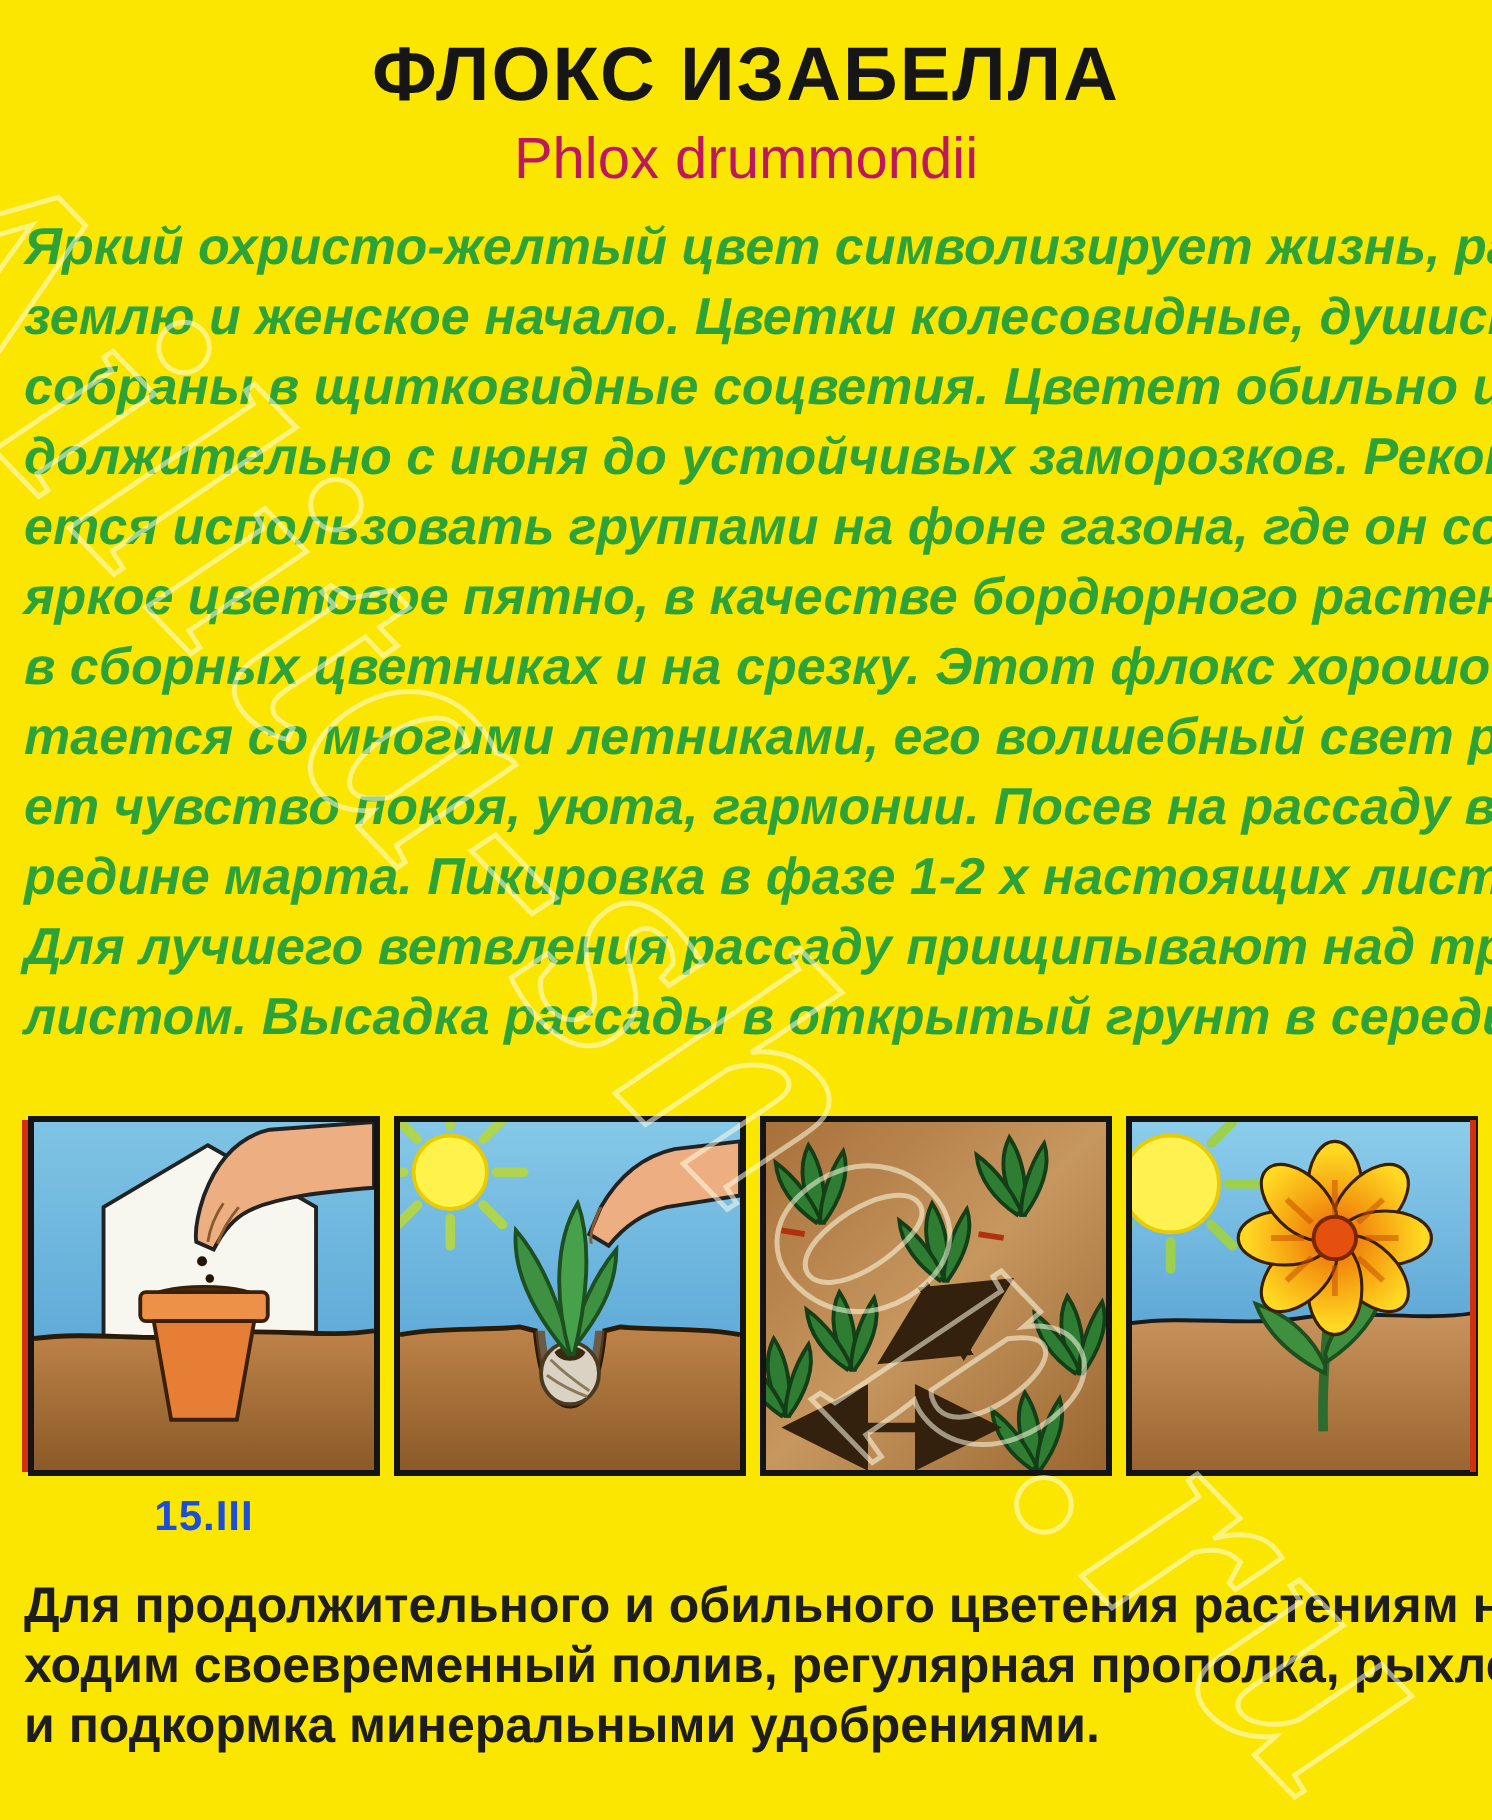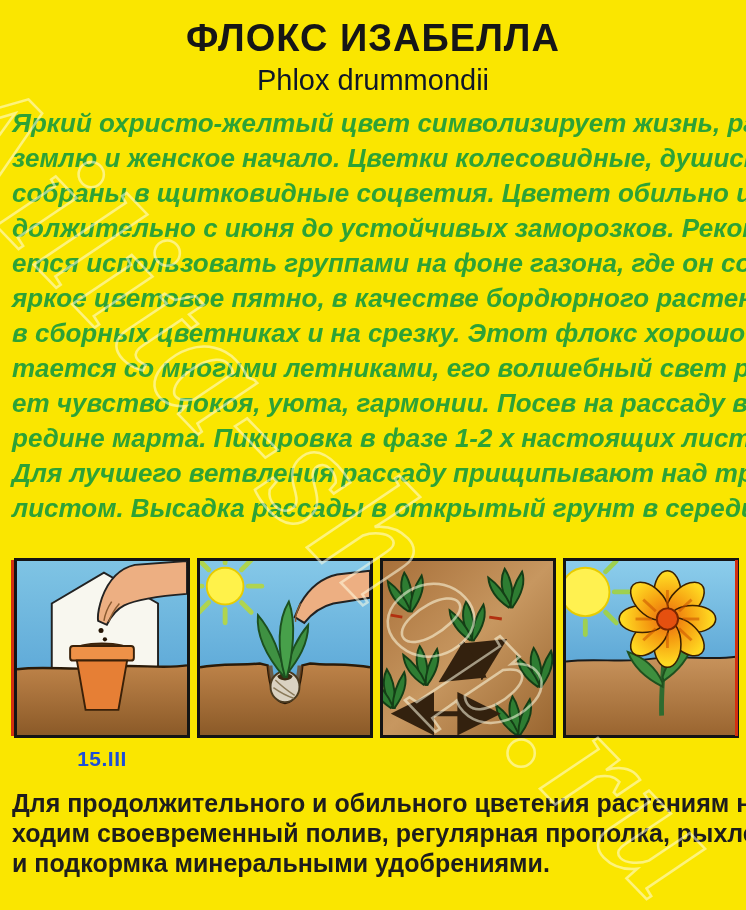--- a/index.html
+++ b/index.html
@@ -2,21 +2,21 @@
 <html><head>
 <meta charset="utf-8">
 <style>
   html,body{margin:0;padding:0;}
   body{width:746px;height:910px;overflow:hidden;position:relative;
        background:#FAE600;font-family:"Liberation Sans",sans-serif;}
 
   
   .header{padding-top:16px;text-align:center;position:relative;z-index:2;}
   .title{font-size:38px;font-weight:700;color:#161616;letter-spacing:1px;line-height:44px;}
-  .subtitle{font-size:29px;font-weight:400;color:#0f172a;line-height:36px;margin-top:2px;}
+  .subtitle{font-size:29px;font-weight:400;color:#be185d;line-height:36px;margin-top:2px;}
 
   
   .description{margin:8px 12px 0 12px;position:relative;z-index:2;}
   .dline{font-size:26px;font-weight:700;font-style:italic;color:#2DA236;
          line-height:35px;white-space:nowrap;
          text-align:justify;text-align-last:justify;}
   .dline.last{text-align-last:left;}
 
   
   .strip{margin-top:32px;position:relative;display:flex;gap:7px;padding:0 14px;z-index:1;}

